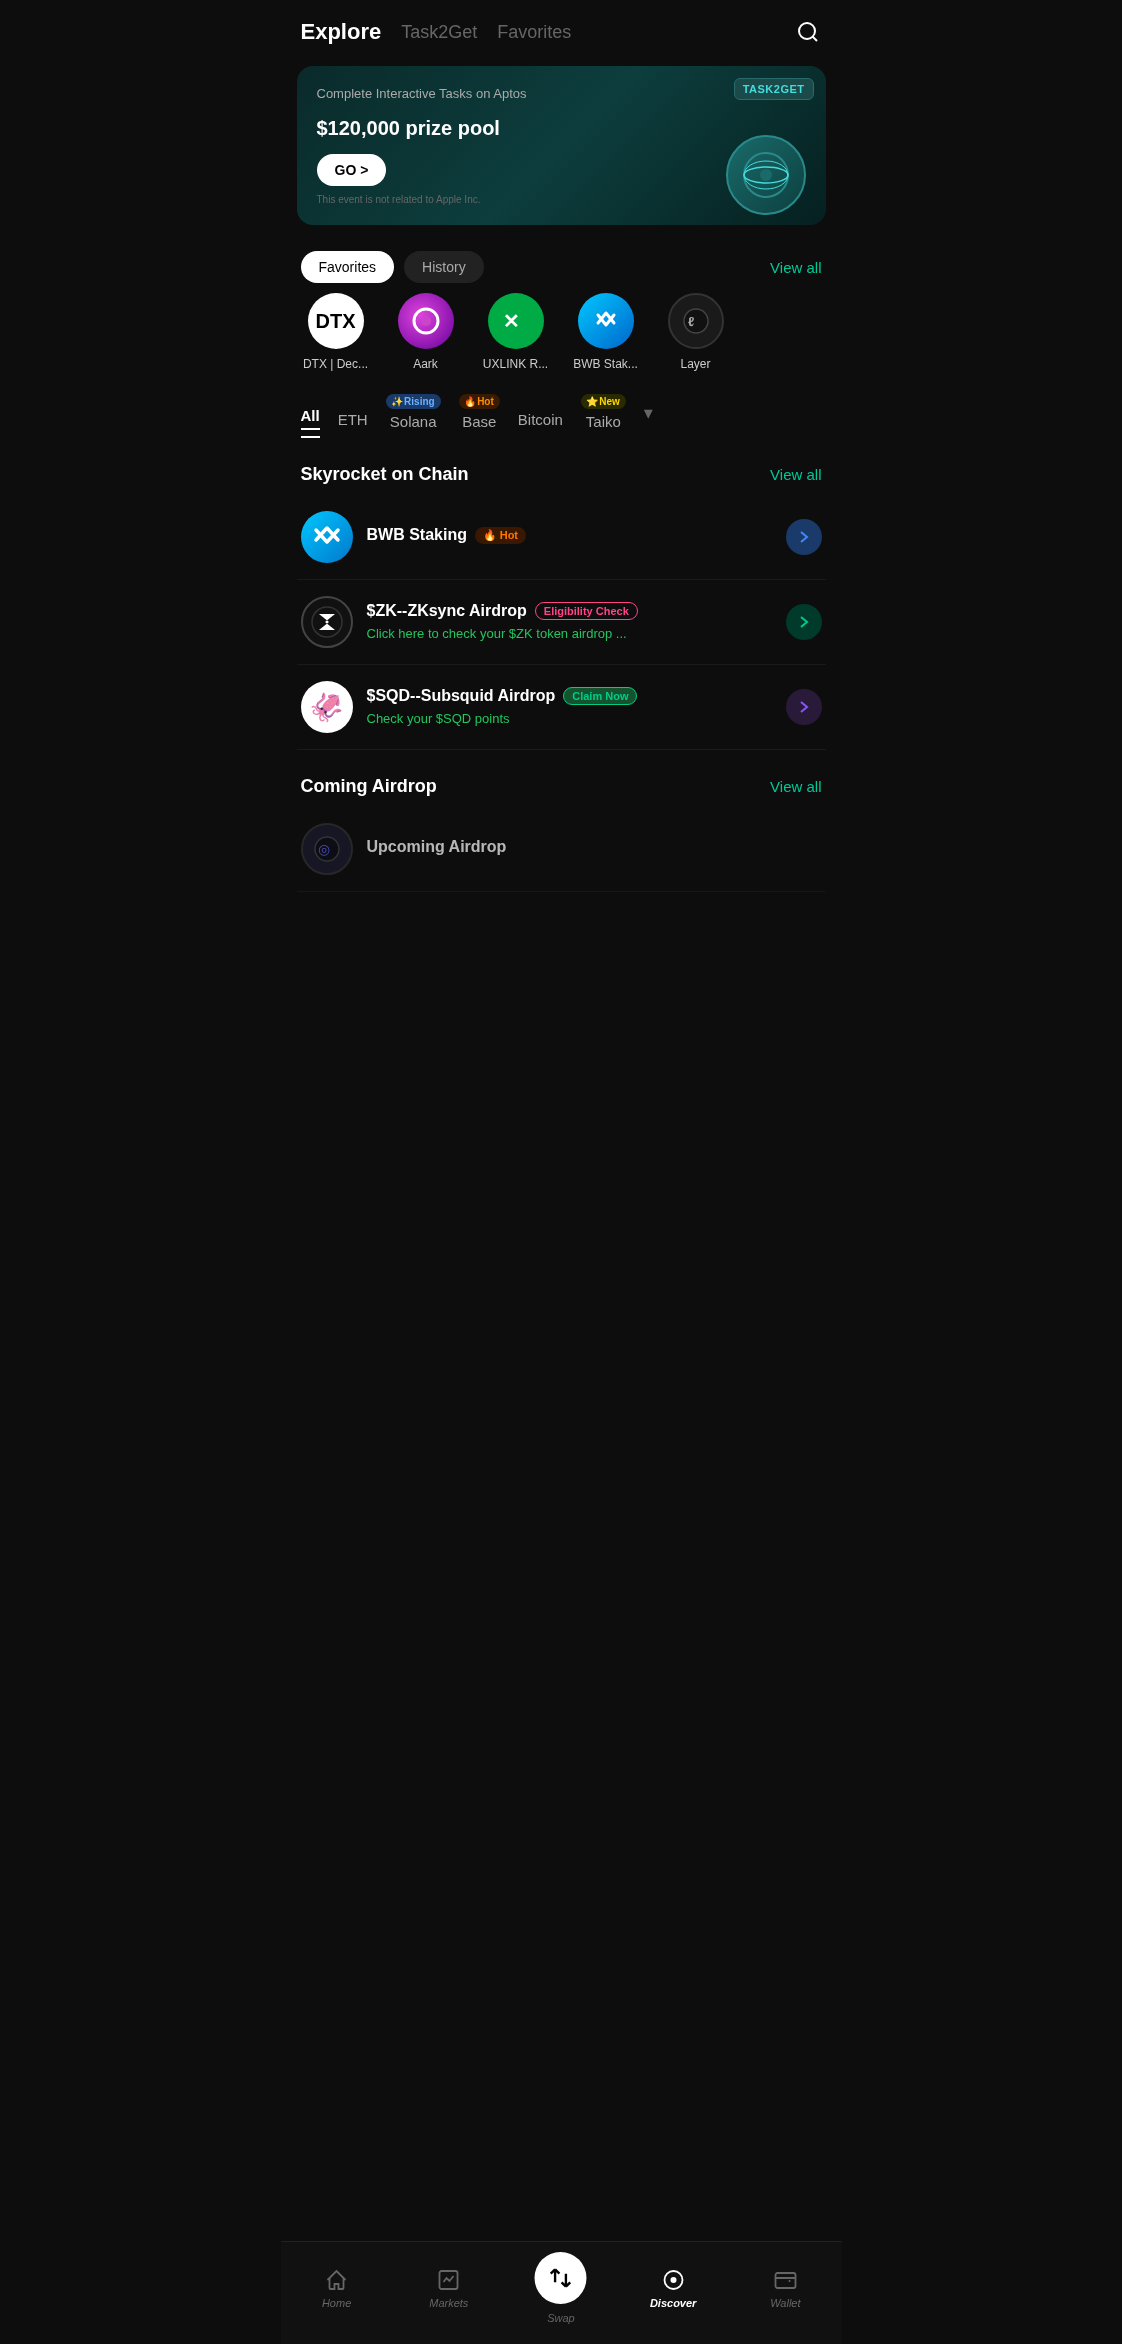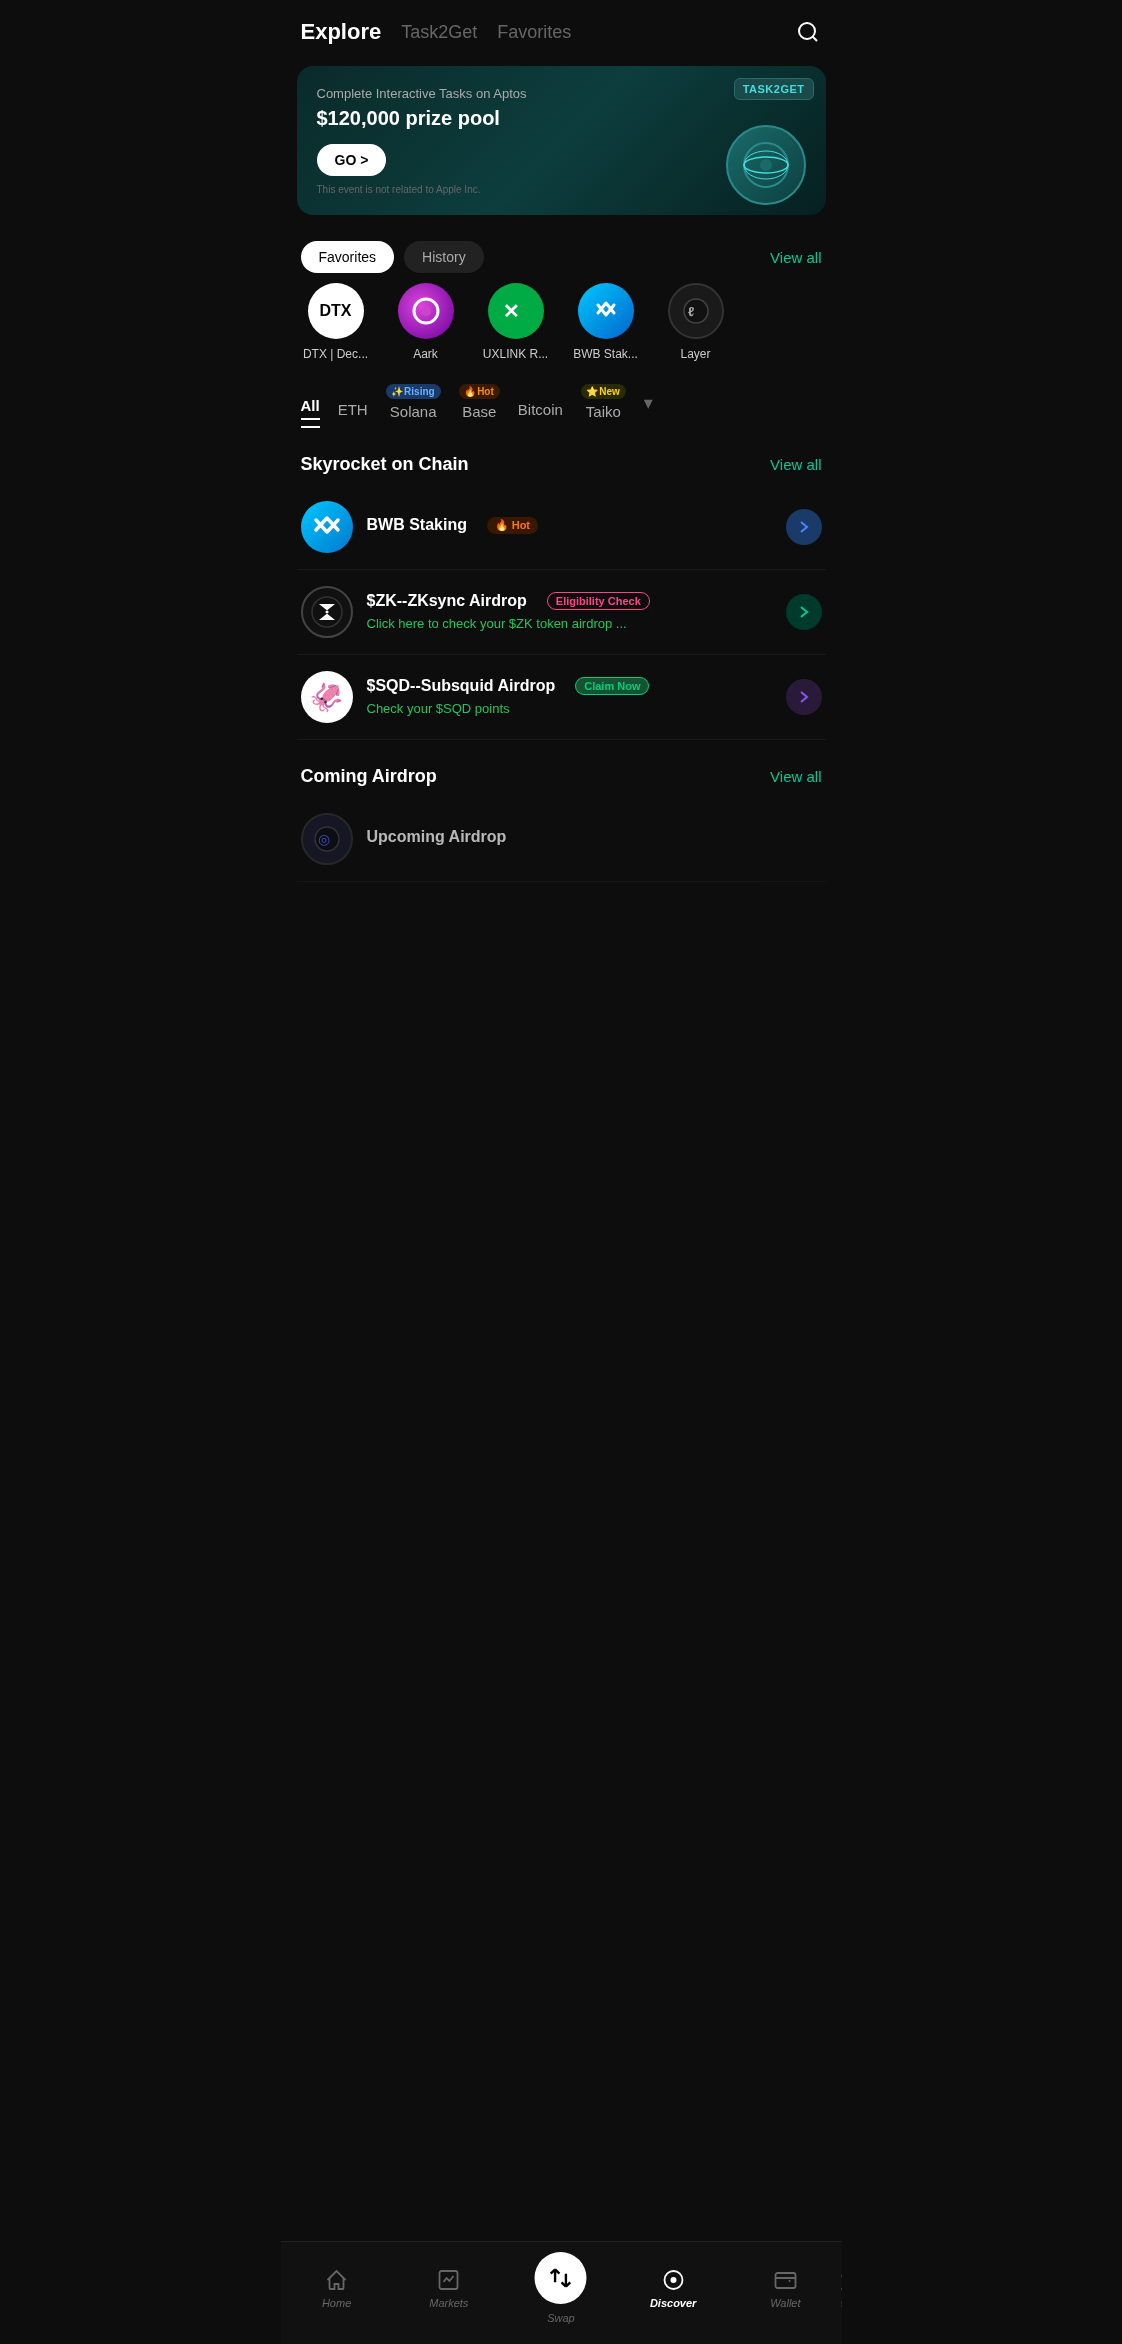--- a/index.html
+++ b/index.html
@@ -68,21 +68,21 @@
       border-radius: 6px;
       padding: 4px 8px;
       font-size: 11px;
       font-weight: 700;
       color: #4dd;
       letter-spacing: 0.5px;
     }
     .banner-subtitle {
       font-size: 13px;
       color: #aaa;
-      margin-bottom: 6px;
+      margin-bottom: 16px;
     }
     .banner-title {
       font-size: 20px;
       font-weight: 700;
       color: #fff;
       margin-bottom: 14px;
     }
     .banner-btn {
       background: #fff;
       color: #000;
@@ -289,21 +289,21 @@
       overflow: hidden;
       position: relative;
     }
     .dapp-info {
       flex: 1;
       min-width: 0;
     }
     .dapp-name-row {
       display: flex;
       align-items: center;
-      gap: 20px;
+      gap: 8px;
       margin-bottom: 4px;
     }
     .dapp-name {
       font-size: 16px;
       font-weight: 600;
       color: #fff;
     }
     .dapp-badge {
       font-size: 11px;
       padding: 2px 8px;
@@ -418,21 +418,21 @@
       margin-bottom: 4px;
     }
     .nav-swap-btn svg {
       width: 26px;
       height: 26px;
       stroke: #000;
       fill: none;
     }
 
     
-    .av-dtx { background: #fff; color: #000; font-size: 16px; }
+    .av-dtx { background: #fff; color: #000; font-size: 20px; }
 
     .av-bwb-large { background: linear-gradient(135deg, #00c8ff, #0077cc); }
     .av-zk { background: #111; border: 2px solid #444; }
 
     .chain-more {
       font-size: 18px;
       color: #666;
       cursor: pointer;
       padding-bottom: 4px;
     }

